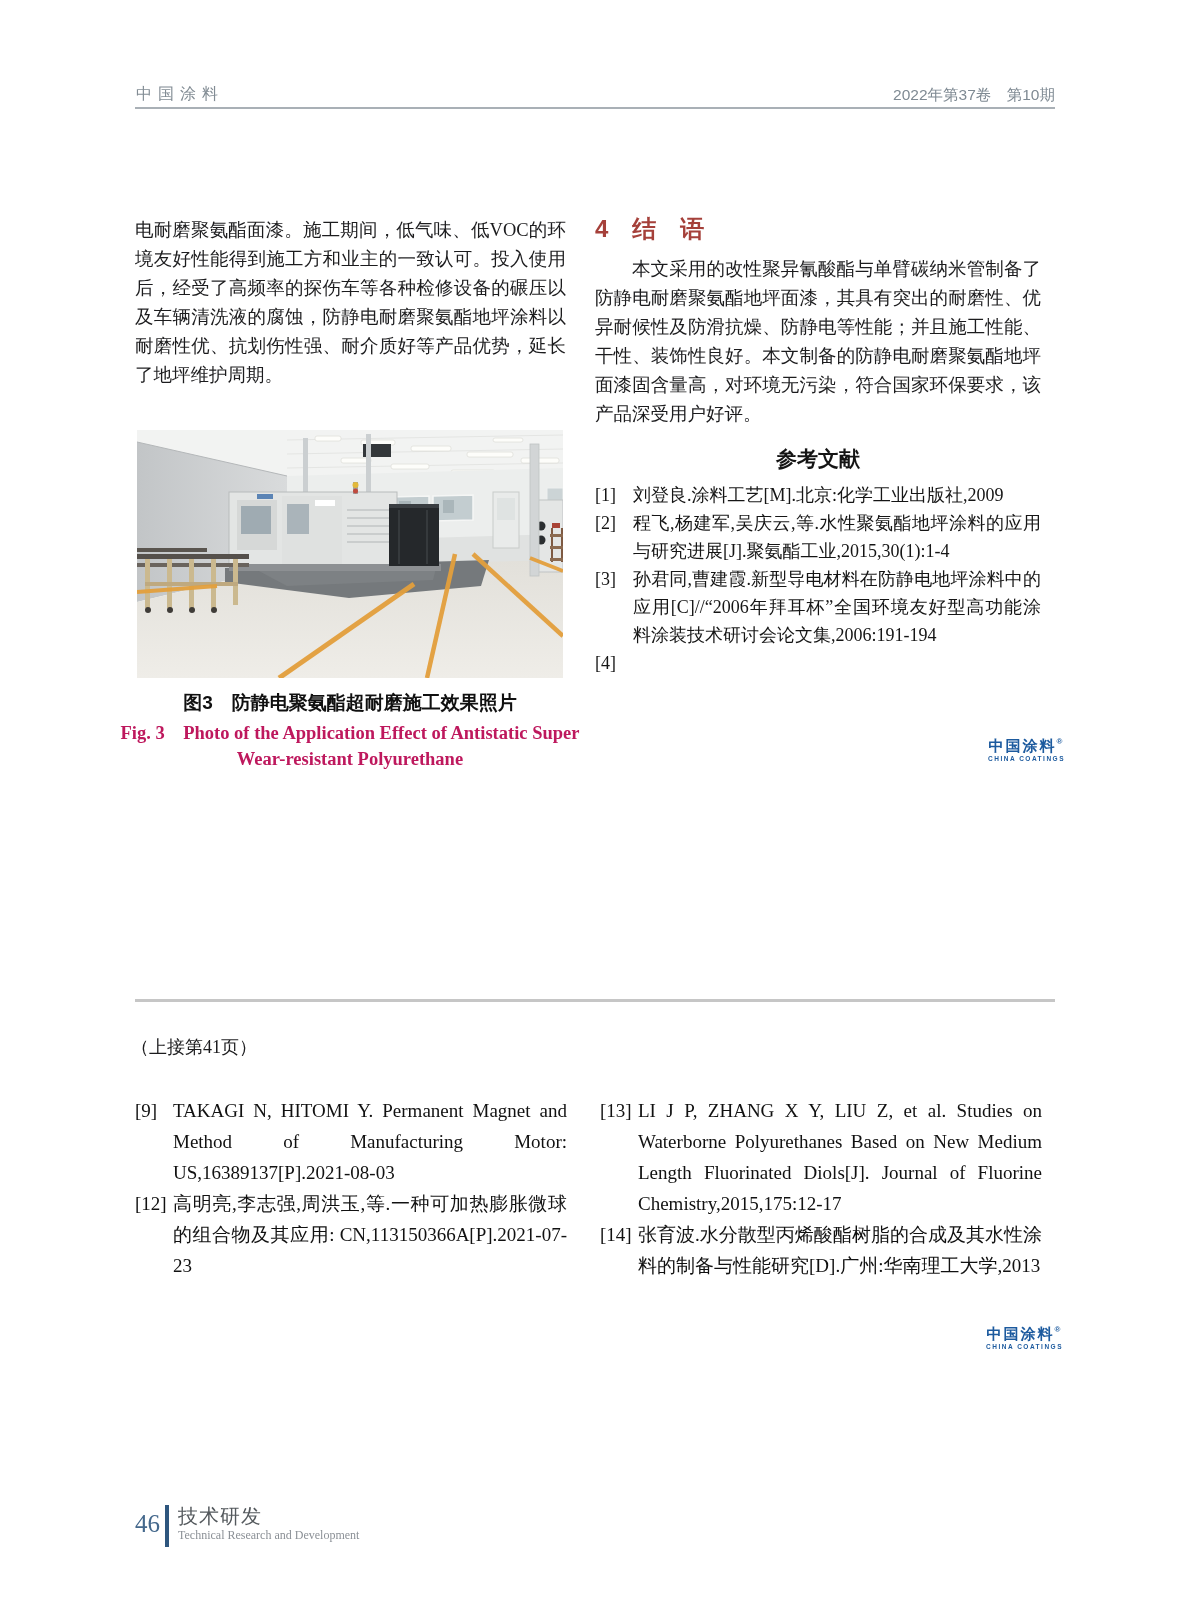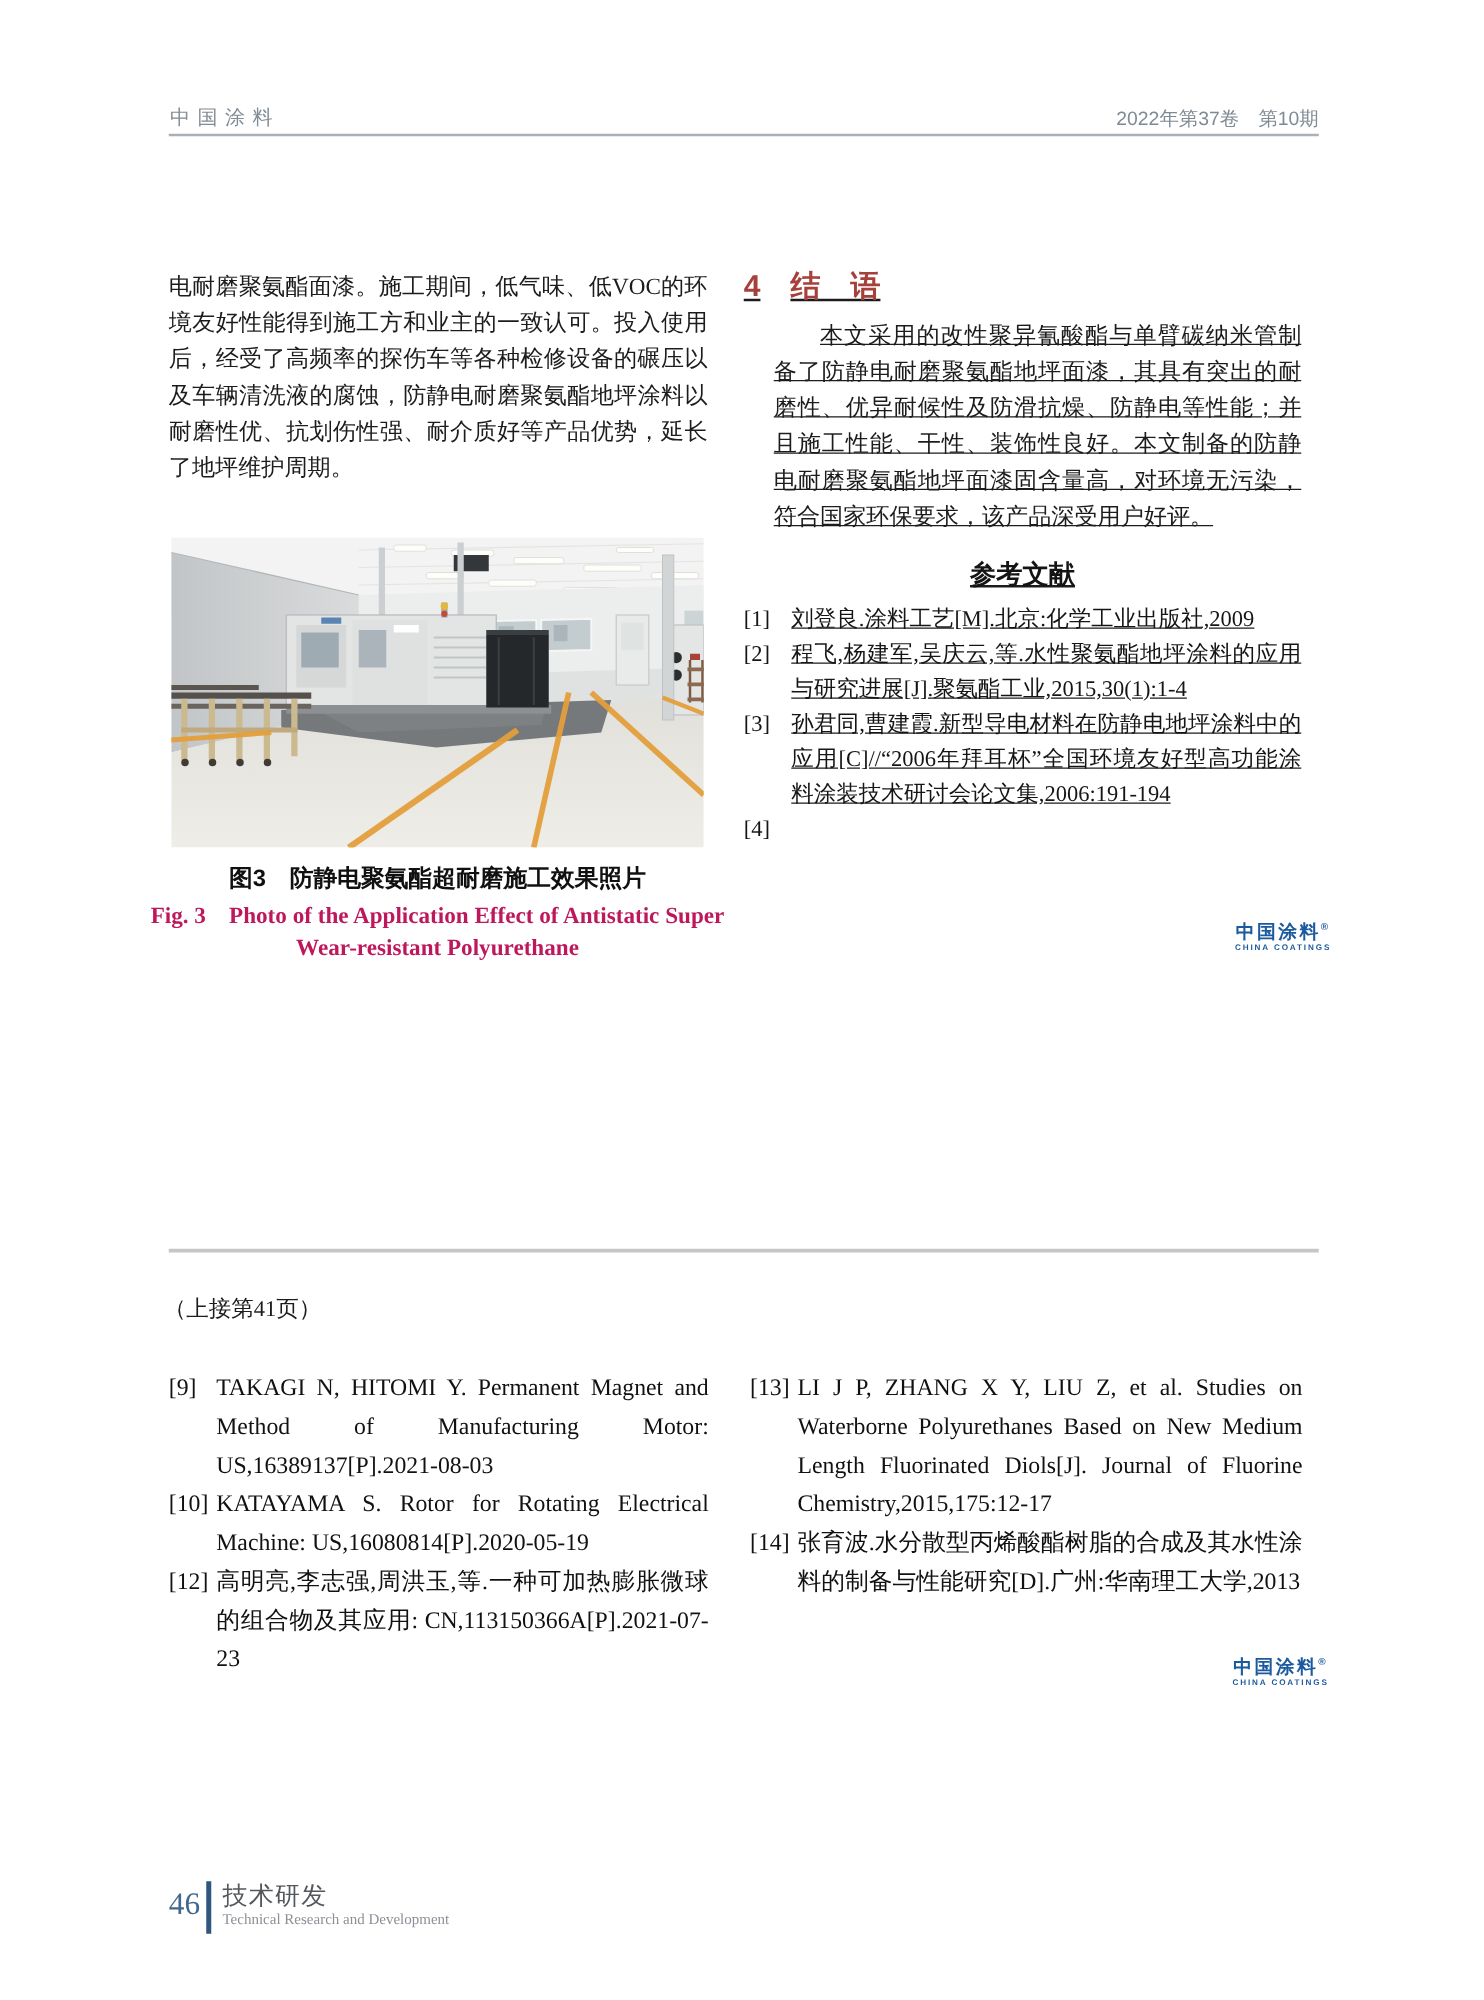--- a/index.html
+++ b/index.html
@@ -8,24 +8,24 @@
 
   
   .hdr-journal{position:absolute;left:136px;top:84px;font-size:16px;letter-spacing:6px;color:#828c94;
                font-family:"Liberation Sans","DejaVu Sans",sans-serif;}
   .hdr-issue{position:absolute;right:132px;top:85px;font-size:15.5px;color:#7f8a93;
              font-family:"Liberation Sans","DejaVu Sans",sans-serif;}
   .hdr-rule{position:absolute;left:135px;top:107px;width:920px;height:2px;background:#a9b0b6;}
 
   
   .left-col{position:absolute;left:135px;top:216px;width:431px;}
-  .right-col{position:absolute;left:595px;top:213px;width:446px;text-decoration:underline;}
+  .right-col{position:absolute;left:595px;top:213px;width:446px;}
 
   .body-text{margin:0;font-size:18.5px;line-height:29px;text-align:justify;color:#1c1c1e;}
-  .indent{text-indent:2em;margin-left:24px;}
+  .indent{text-indent:2em;}
 
   .section-heading{margin:0 0 10px 0;color:#a5403a;font-weight:bold;
                    font-family:"Liberation Sans","DejaVu Sans",sans-serif;font-size:24px;}
   .section-heading .sec-no{margin-right:24px;}
 
   .refs-title{margin:16px 0 8px 0;text-align:center;font-weight:bold;font-size:21px;color:#141414;}
 
   .ref{position:relative;padding-left:38px;font-size:18px;line-height:28px;text-align:justify;color:#151515;}
   .ref .ref-no{position:absolute;left:0;top:0;}
 
@@ -233,24 +233,20 @@
   <div class="divider"></div>
 
   <div class="cont-note">（上接第41页）</div>
 
   <div class="lower-left-refs">
     <div class="ref-l">
       <span class="ref-no">[9]</span>
       <span>TAKAGI N, HITOMI Y. Permanent Magnet and Method of Manufacturing Motor: US,16389137[P].2021-08-03</span>
     </div>
     <div class="ref-l">
-      <span class="ref-no">[10]</span>
-      <span>KATAYAMA S. Rotor for Rotating Electrical Machine: US,16080814[P].2020-05-19</span>
-    </div>
-    <div class="ref-l">
       <span class="ref-no">[12]</span>
       <span>高明亮,李志强,周洪玉,等.一种可加热膨胀微球的组合物及其应用: CN,113150366A[P].2021-07-23</span>
     </div>
   </div>
 
   <div class="lower-right-refs">
     <div class="ref-l">
       <span class="ref-no">[13]</span>
       <span>LI J P, ZHANG X Y, LIU Z, et al. Studies on Waterborne Polyurethanes Based on New Medium Length Fluorinated Diols[J]. Journal of Fluorine Chemistry,2015,175:12-17</span>
     </div>

